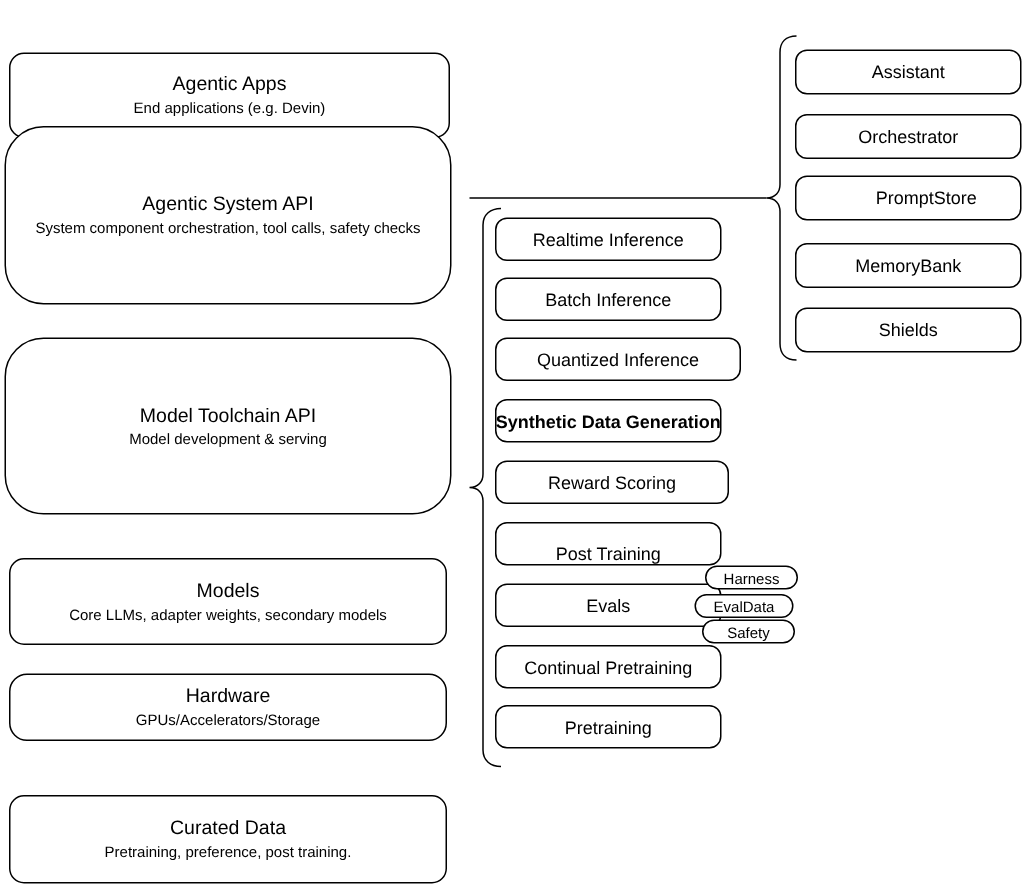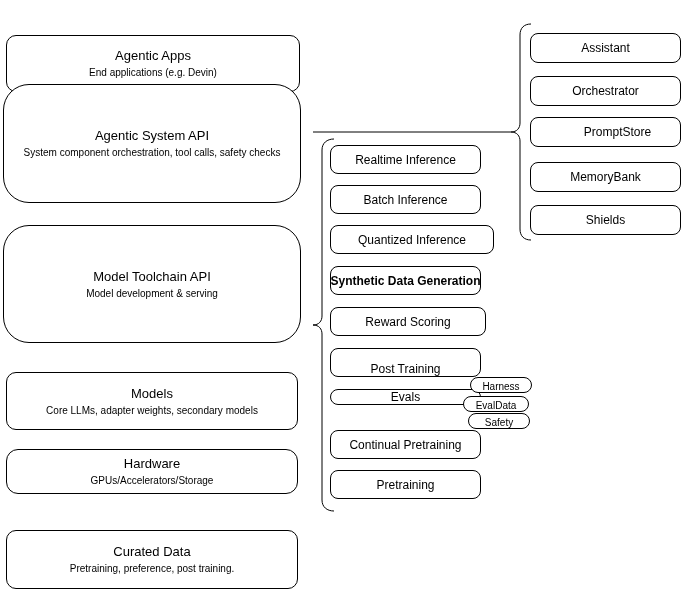--- a/index.html
+++ b/index.html
@@ -122,21 +122,21 @@
   </div>
 
   <div class="node" style="left:330px; top:307px; width:156px; height:29px; border-radius:8px;">
     <div class="label">Reward Scoring</div>
   </div>
 
   <div class="node" style="left:330px; top:348px; width:151px; height:29px; border-radius:8px;justify-content:flex-end;">
     <div class="label">Post Training</div>
   </div>
 
-  <div class="node" style="left:330px; top:389px; width:151px; height:16px; border-radius:8px;">
+  <div class="node" style="left:330px; top:389px; width:151px; height:29px; border-radius:8px;">
     <div class="label">Evals</div>
   </div>
 
   <div class="node" style="left:330px; top:430px; width:151px; height:29px; border-radius:8px;">
     <div class="label">Continual Pretraining</div>
   </div>
 
   <div class="node" style="left:330px; top:470px; width:151px; height:29px; border-radius:8px;">
     <div class="label">Pretraining</div>
   </div>

